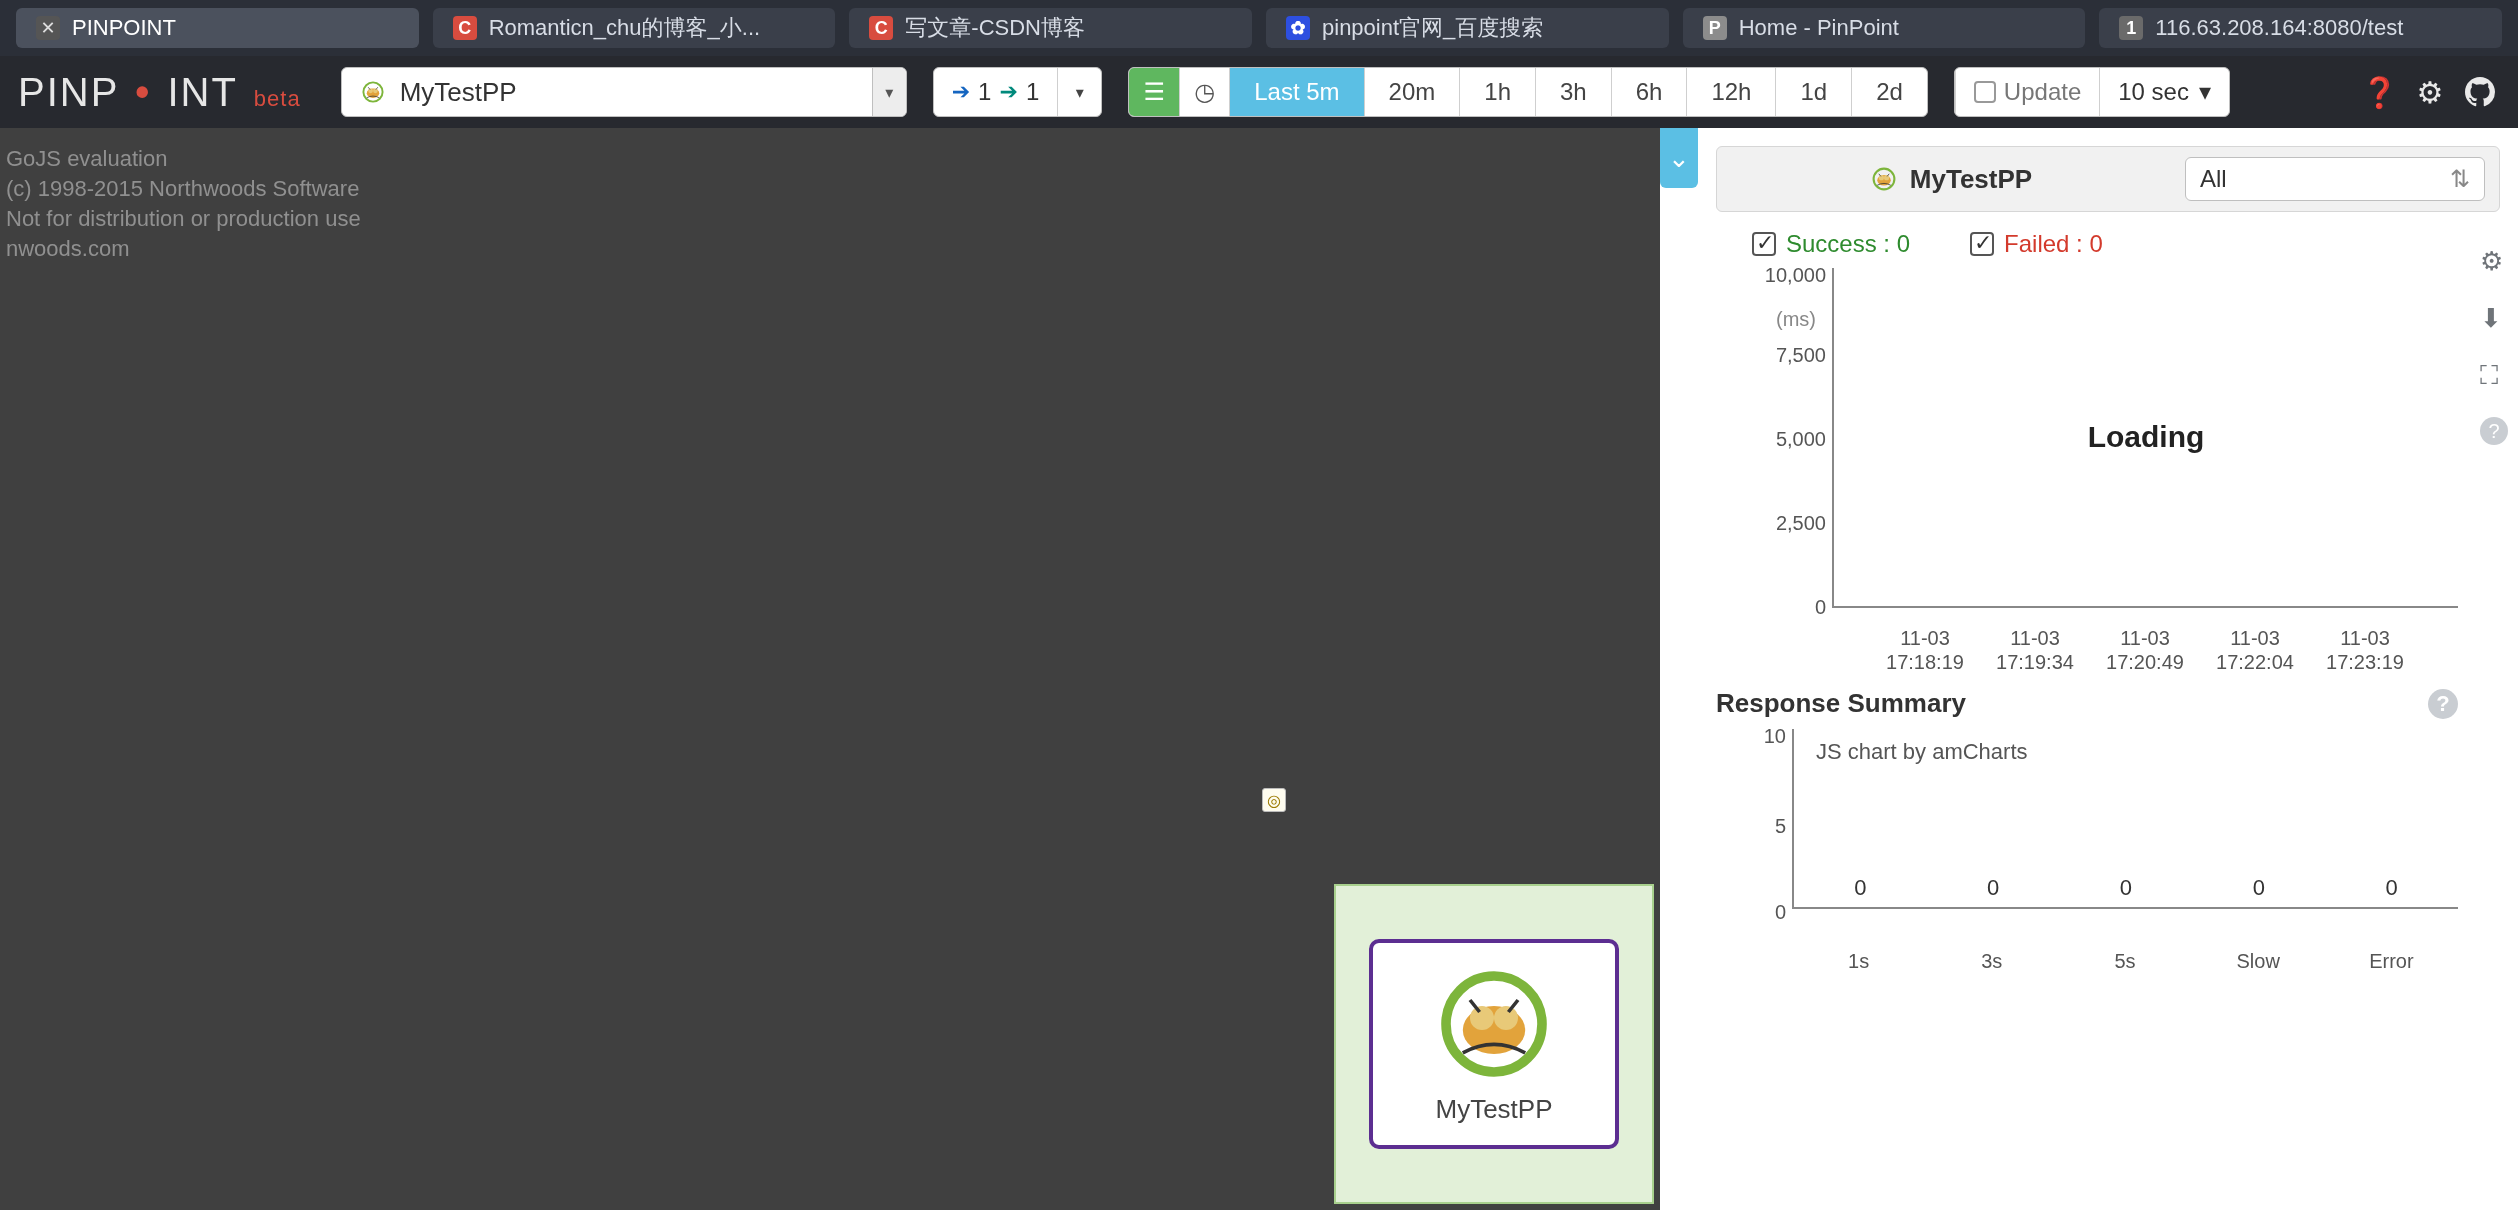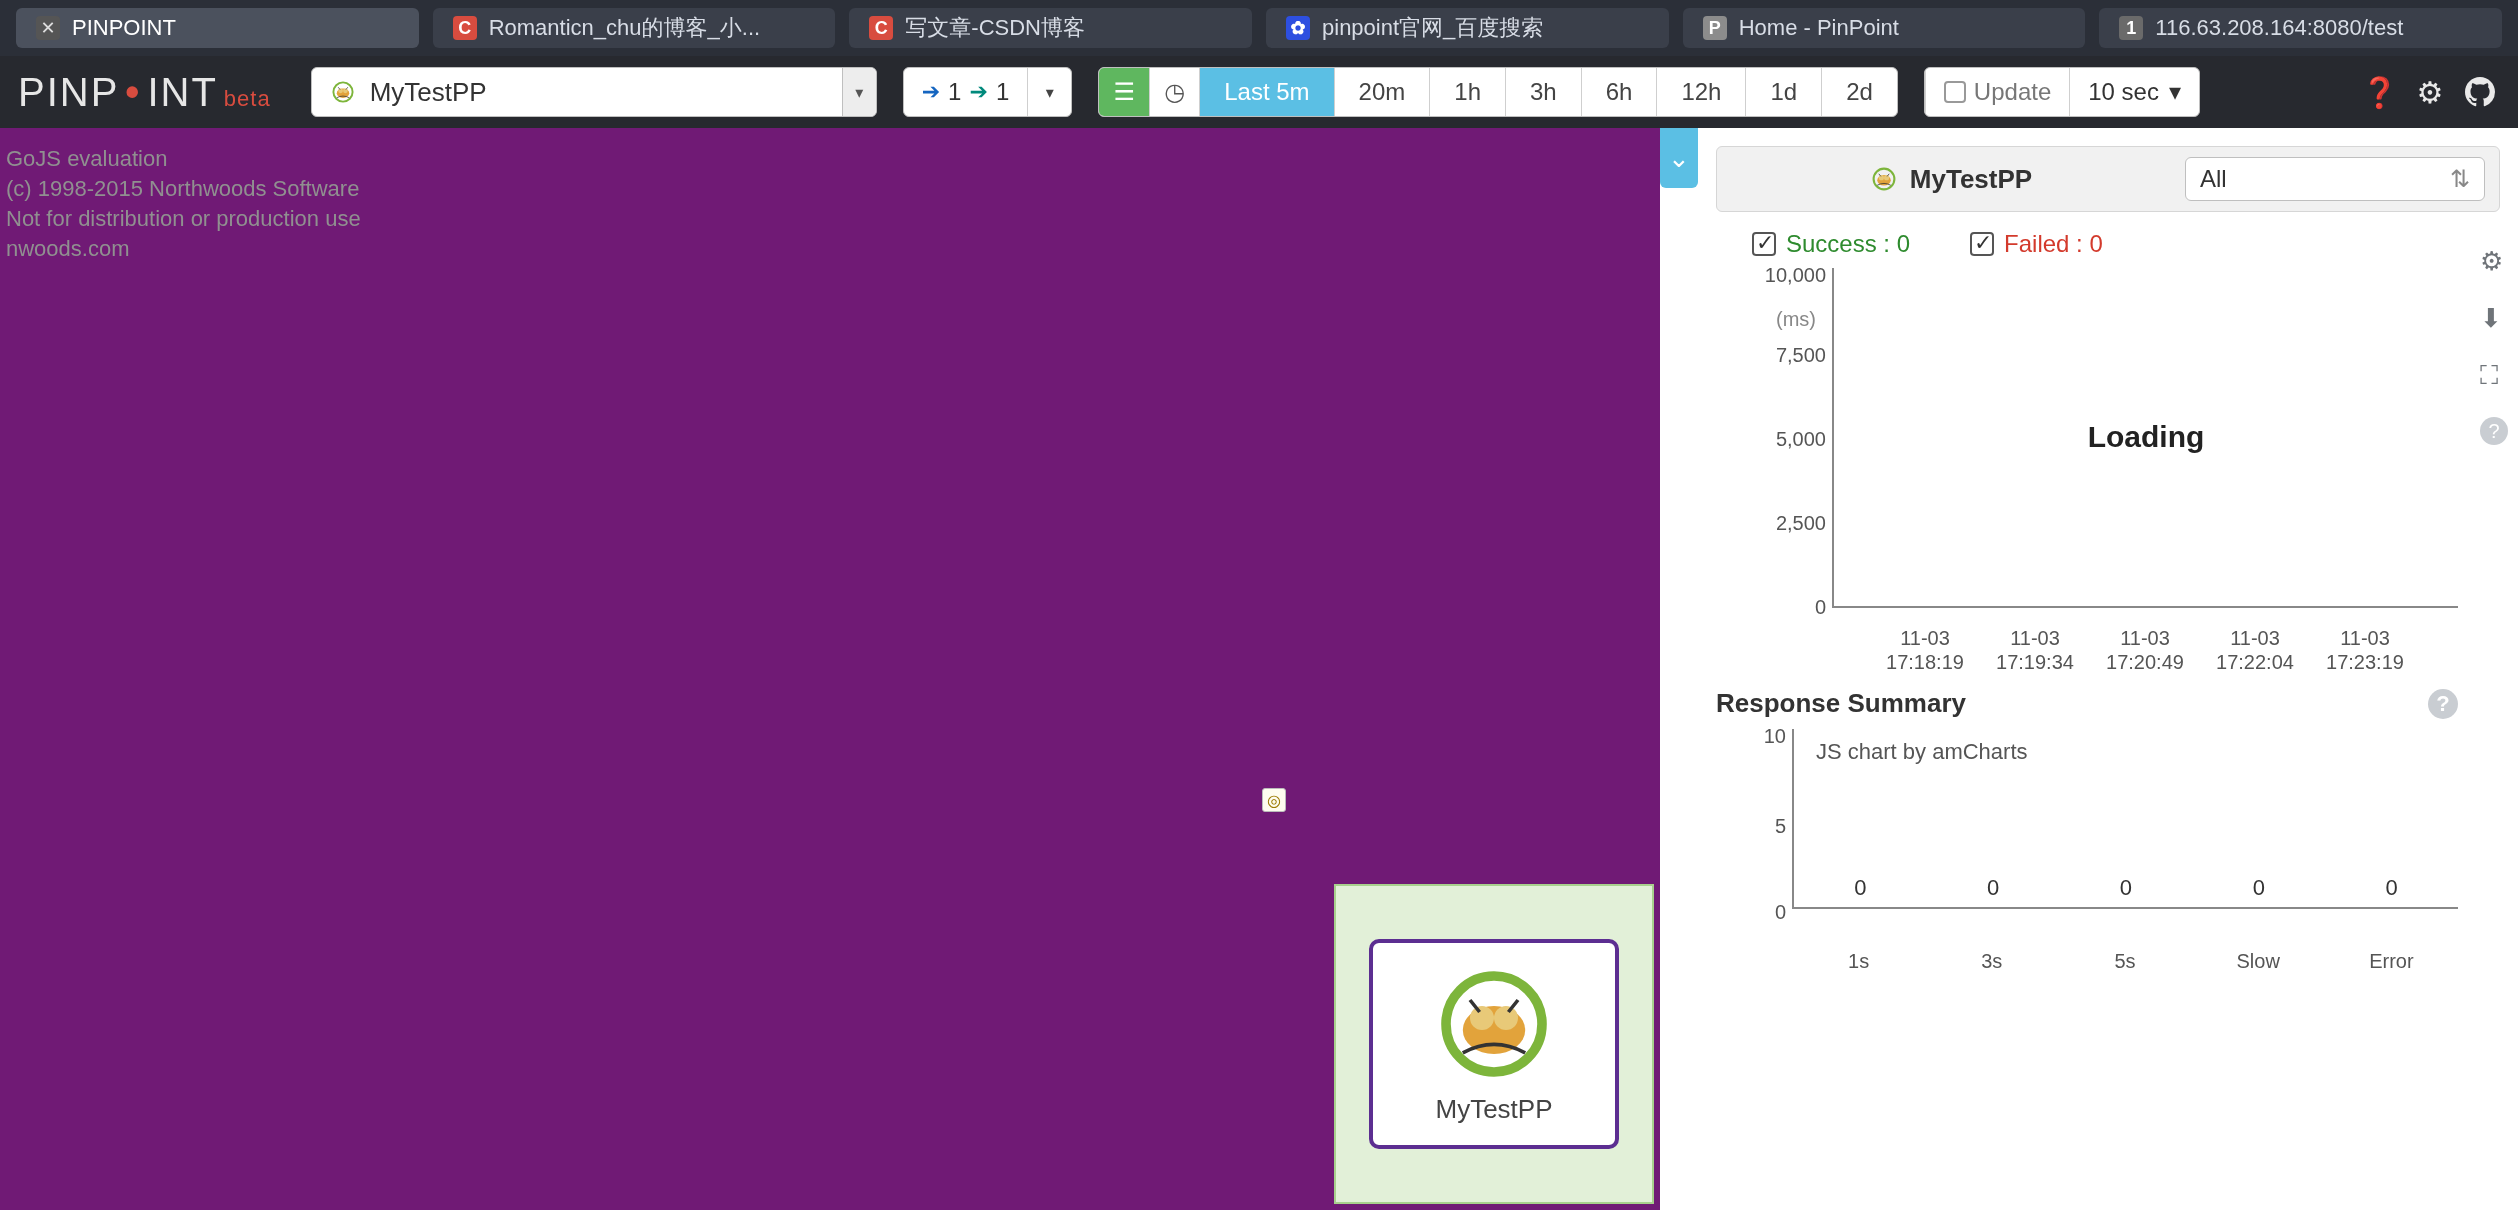--- a/index.html
+++ b/index.html
@@ -11,21 +11,21 @@
 .tab.active { background: #4b515d; color: #fff; }
 .tab .favicon { width: 24px; height: 24px; flex: 0 0 24px; font-size: 18px; display: flex; align-items: center; justify-content: center; border-radius: 4px; }
 .fav-pin { background:#555; color:#ddd; }
 .fav-c { background:#d84c3f; color:#fff; font-weight: bold; }
 .fav-baidu { background:#2d4fe0; color:#fff; font-weight: bold; border-radius:50%; font-size:14px; }
 .fav-p { background:#8c8c8c; color:#fff; font-weight: bold; }
 .fav-1 { background:#6a6a6a; color:#fff; font-weight: bold; }
 
 
 .toolbar { display: flex; align-items: center; gap: 10px; height: 72px; padding: 0 18px; background: #27292f; color: #fff; }
-.logo { display:flex; align-items:baseline; gap:6px; font-weight:300; letter-spacing:2px; font-size:40px; color:#e6e6e6; font-family: Arial, sans-serif; }
+.logo { display:flex; align-items:baseline; gap:16px; font-weight:300; letter-spacing:2px; font-size:40px; color:#e6e6e6; font-family: Arial, sans-serif; }
 .logo .dot { color:#d84c3f; font-weight:bold; }
 .logo .beta { color:#d84c3f; font-size:22px; letter-spacing:1px; }
 
 .selectbox { display:flex; align-items:center; background:#fff; border:1px solid #bfbfbf; border-radius:6px; height:50px; margin-left:30px; }
 .selectbox .sel-main { display:flex; align-items:center; gap:12px; width:530px; padding:0 16px; color:#333; font-size:26px; }
 .selectbox .sel-caret { width:34px; height:100%; border-left:1px solid #bfbfbf; display:flex; align-items:center; justify-content:center; color:#555; background:#ededed; border-top-right-radius:6px; border-bottom-right-radius:6px; }
 
 .btn-grp { display:flex; align-items:center; background:#fff; border:1px solid #bfbfbf; border-radius:6px; height:50px; overflow:hidden; }
 .btn-grp > * { height:100%; }
 .depth-info { display:flex; align-items:center; gap:8px; padding:0 18px; color:#333; font-size:24px; }
@@ -42,21 +42,21 @@
 .update-box { display:flex; align-items:center; gap:8px; padding:0 18px; font-size:24px; color:#777; border-left:1px solid #cfcfcf; }
 .chk { width:22px; height:22px; border:2px solid #999; border-radius:4px; display:inline-block; }
 
 .sec-sel { padding:16px 18px; display:flex; align-items:center; gap:10px; font-size:24px; color:#333; border-left:1px solid #cfcfcf; cursor:pointer; }
 
 .toolbar .spacer { flex:1; }
 .tb-icon { width:40px; height:40px; display:flex; align-items:center; justify-content:center; color:#e9e9e9; font-size:30px; cursor:pointer; }
 
 
 .main { display:flex; height: calc(100% - 56px - 72px); }
-.canvas-area { flex:1; position:relative; background:#701a75; }
+.canvas-area { flex:1; position:relative; background:#404040; }
 .gojs-eval { position:absolute; top:16px; left:6px; font-size:22px; line-height:30px; color:#909090; }
 .mini-glyph { position:absolute; top:660px; left:1262px; width:24px; height:24px; border:1px solid #bbb; border-radius:3px; font-size:16px; display:flex; align-items:center; justify-content:center; color:#9c7a00; background:#fefcef; }
 
 .node-card { position:absolute; right:6px; bottom:6px; width:320px; height:320px; border:2px solid #a8d08d; background:#e2f0d8; display:flex; align-items:center; justify-content:center; }
 .node-inner { width:250px; height:210px; border:4px solid #5c2e91; border-radius:10px; background:#fff; display:flex; flex-direction:column; align-items:center; justify-content:center; gap:10px; }
 .node-label { font-size:26px; color:#444; }
 
 
 .collapse { width:38px; height:60px; background:#5bbfe4; border-bottom-left-radius:6px; border-bottom-right-radius:6px; display:flex; align-items:center; justify-content:center; color:#fff; font-size:26px; cursor:pointer; }
 

